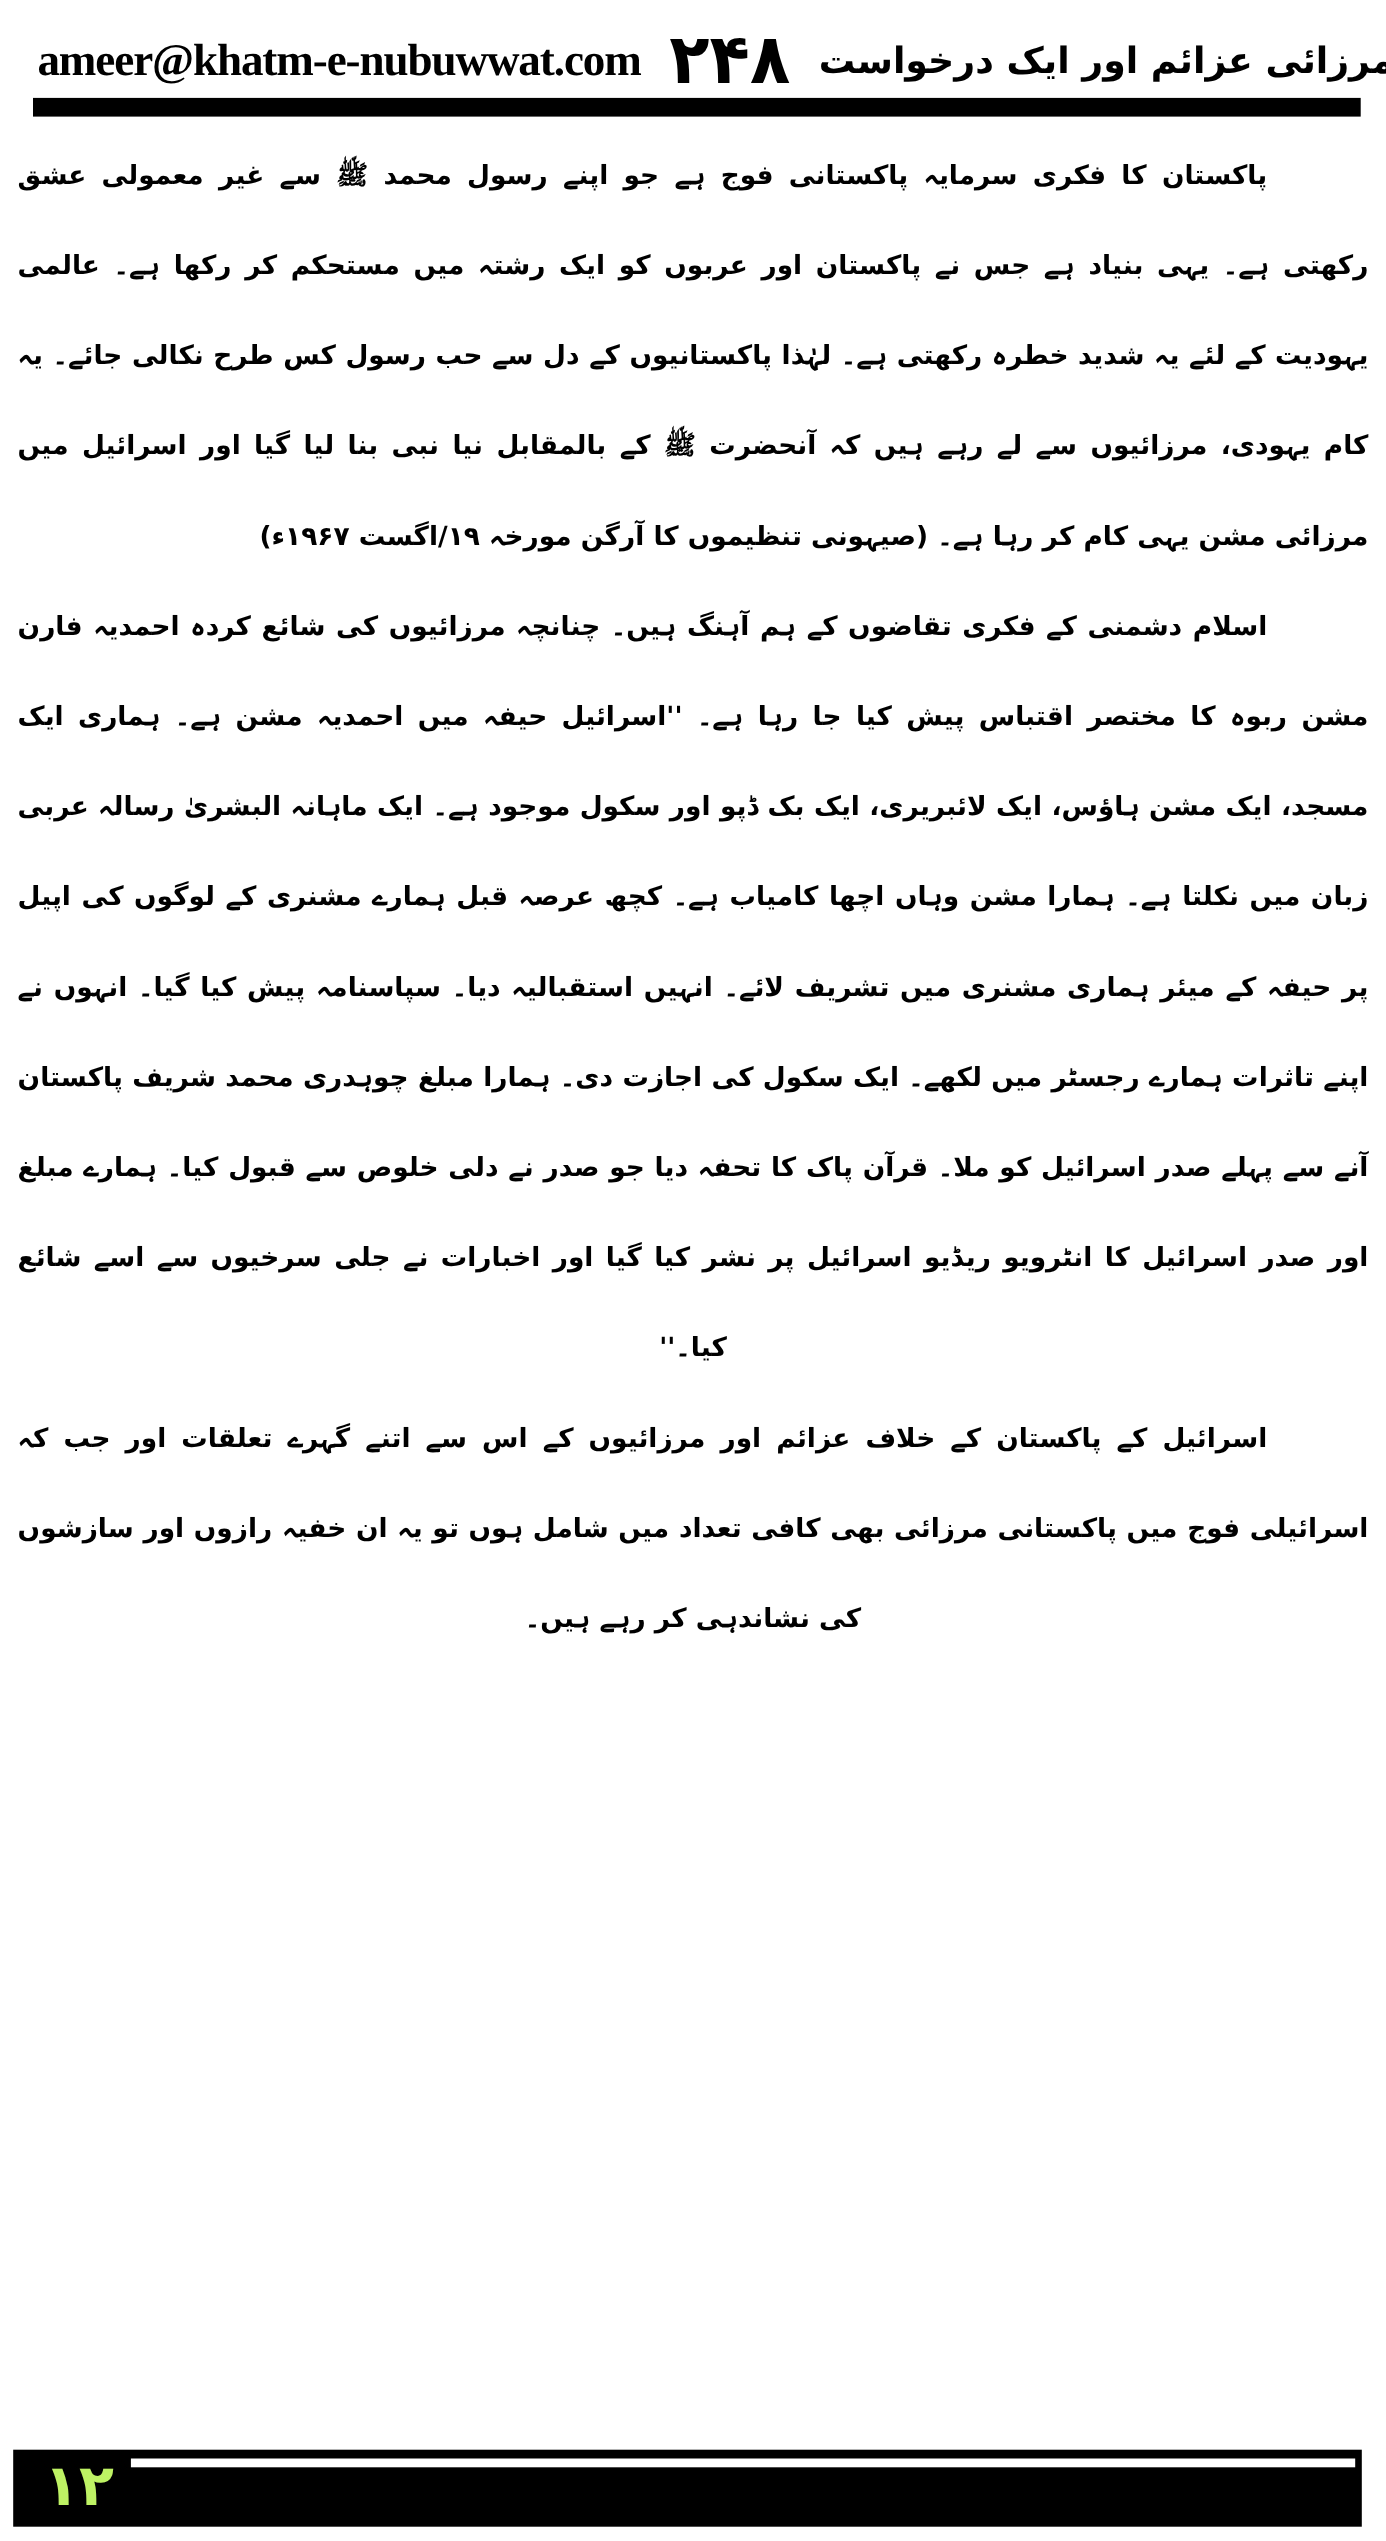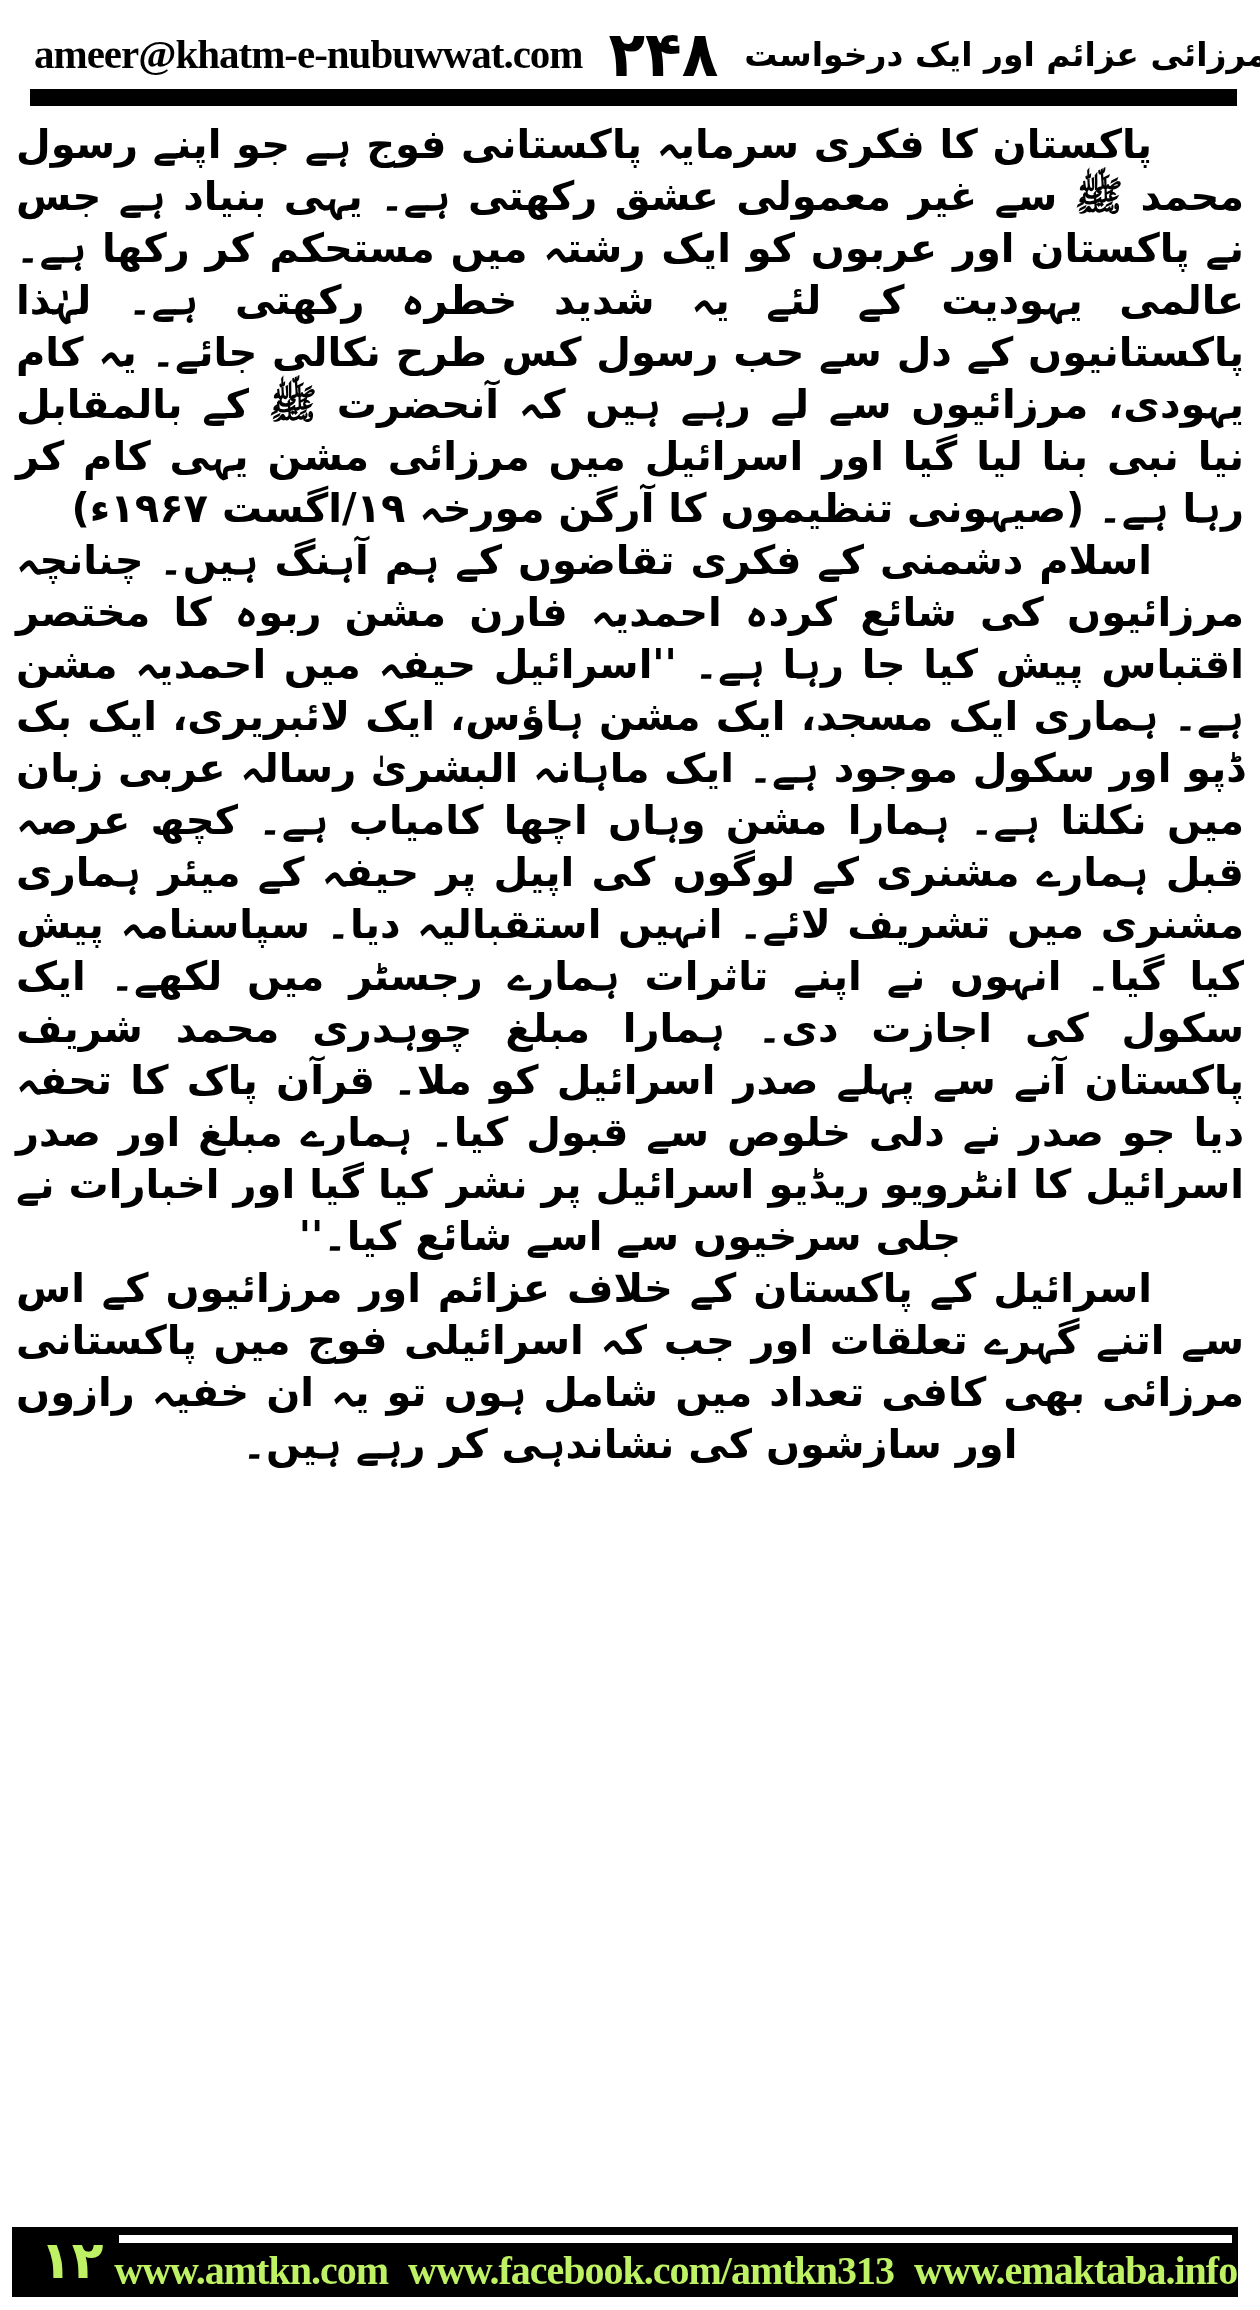--- a/index.html
+++ b/index.html
@@ -54,22 +54,22 @@
 
   
   .content {
     direction: rtl;
     padding: 12px 16px 0 16px;
     font-weight: bold;
     height: 2108px;
     overflow: hidden;
   }
   .para {
-    font-size: 40px;
-    line-height: 52px;
+    font-size: 24px;
+    line-height: 82px;
     text-align: justify;
   }
   .indent { text-indent: 92px; }
   .last-center { text-align-last: center; }
   .heading {
     font-size: 50px;
     line-height: 92px;
   }
   .heading.center { text-align: center; margin: 14px 0 6px 0; }
 
@@ -138,21 +138,16 @@
     <p class="para indent last-center">اسلام دشمنی کے فکری تقاضوں کے ہم آہنگ ہیں۔ چنانچہ مرزائیوں کی شائع کردہ احمدیہ فارن مشن ربوہ کا مختصر اقتباس پیش کیا جا رہا ہے۔ ''اسرائیل حیفہ میں احمدیہ مشن ہے۔ ہماری ایک مسجد، ایک مشن ہاؤس، ایک لائبریری، ایک بک ڈپو اور سکول موجود ہے۔ ایک ماہانہ البشریٰ رسالہ عربی زبان میں نکلتا ہے۔ ہمارا مشن وہاں اچھا کامیاب ہے۔ کچھ عرصہ قبل ہمارے مشنری کے لوگوں کی اپیل پر حیفہ کے میئر ہماری مشنری میں تشریف لائے۔ انہیں استقبالیہ دیا۔ سپاسنامہ پیش کیا گیا۔ انہوں نے اپنے تاثرات ہمارے رجسٹر میں لکھے۔ ایک سکول کی اجازت دی۔ ہمارا مبلغ چوہدری محمد شریف پاکستان آنے سے پہلے صدر اسرائیل کو ملا۔ قرآن پاک کا تحفہ دیا جو صدر نے دلی خلوص سے قبول کیا۔ ہمارے مبلغ اور صدر اسرائیل کا انٹرویو ریڈیو اسرائیل پر نشر کیا گیا اور اخبارات نے جلی سرخیوں سے اسے شائع کیا۔''</p>
 
     <p class="para indent last-center">اسرائیل کے پاکستان کے خلاف عزائم اور مرزائیوں کے اس سے اتنے گہرے تعلقات اور جب کہ اسرائیلی فوج میں پاکستانی مرزائی بھی کافی تعداد میں شامل ہوں تو یہ ان خفیہ رازوں اور سازشوں کی نشاندہی کر رہے ہیں۔</p>
 
   </main>
 
   <footer class="footer">
     <div class="footer-num">۱۲</div>
     <div class="footer-right">
       <div class="footer-line"></div>
-      <div class="footer-links">
-        <span>www.amtkn.com</span>
-        <span>www.facebook.com/amtkn313</span>
-        <span>www.emaktaba.info</span>
-      </div>
     </div>
   </footer>
 
 </div>
 
 </body></html>

